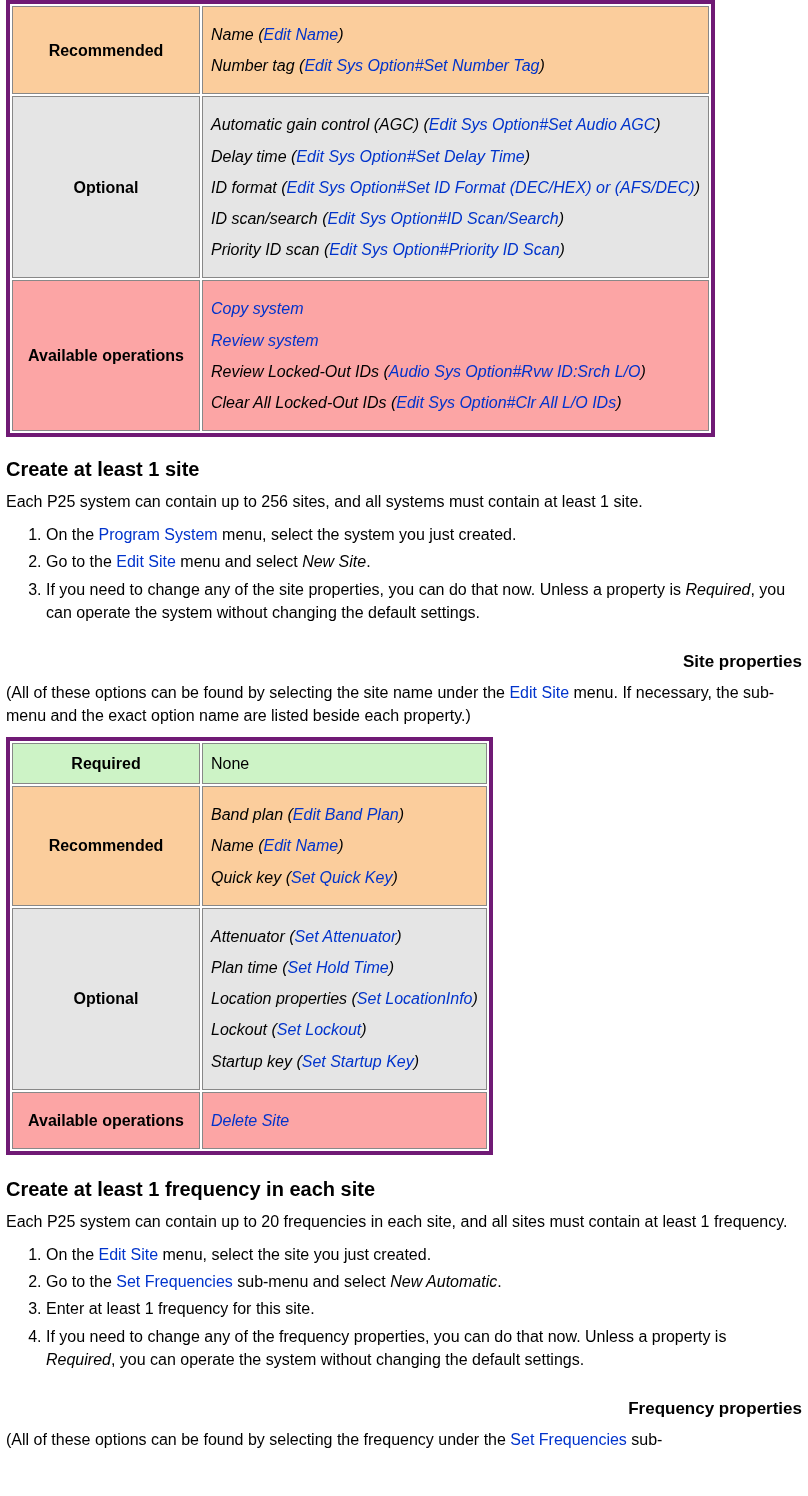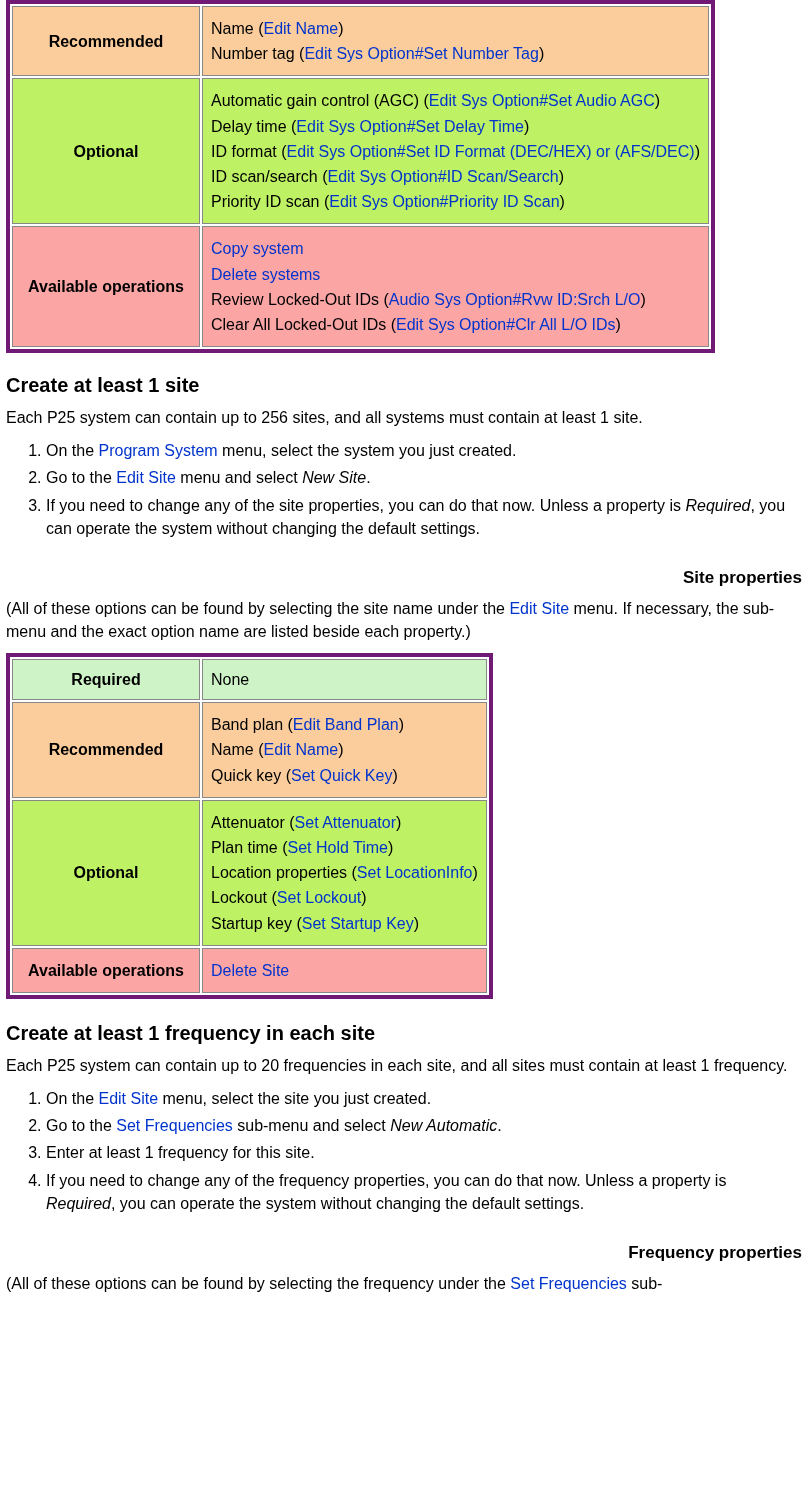--- a/index.html
+++ b/index.html
@@ -44,24 +44,24 @@
     vertical-align: middle;
     text-align: left;
   }
   table.props th {
     text-align: center;
     font-weight: bold;
     min-width: 170px;
   }
   .row-required    th, .row-required    td { background: #cdf3c6; }
   .row-recommended th, .row-recommended td { background: #fbcd9c; }
-  .row-optional    th, .row-optional    td { background: #bef264; }
+  .row-optional    th, .row-optional    td { background: #e5e5e5; }
   .row-operations  th, .row-operations  td { background: #fca5a5; }
 
-  .prop-line { margin: 2px 0; }
+  .prop-line { margin: 8px 0; font-style: italic; }
 </style>
 </head>
 <body>
 
 <table class="props">
   <tbody>
       <tr class="row-recommended">
     <th>Recommended</th>
     <td id="sys-recommended-cell">
           <div class="prop-line"><span>Name (</span><a class="wikilink">Edit Name</a><span>)</span></div>
@@ -75,21 +75,21 @@
           <div class="prop-line"><span>Delay time (</span><a class="wikilink">Edit Sys Option#Set Delay Time</a><span>)</span></div>
           <div class="prop-line"><span>ID format (</span><a class="wikilink">Edit Sys Option#Set ID Format (DEC/HEX) or (AFS/DEC)</a><span>)</span></div>
           <div class="prop-line"><span>ID scan/search (</span><a class="wikilink">Edit Sys Option#ID Scan/Search</a><span>)</span></div>
           <div class="prop-line"><span>Priority ID scan (</span><a class="wikilink">Edit Sys Option#Priority ID Scan</a><span>)</span></div>
         </td>
   </tr>
   <tr class="row-operations">
     <th>Available operations</th>
     <td id="sys-operations-cell">
           <div class="prop-line"><a class="wikilink">Copy system</a></div>
-          <div class="prop-line"><a class="wikilink">Delete systems</a></div>
+          <div class="prop-line"><a class="wikilink">Review system</a></div>
           <div class="prop-line"><span>Review Locked-Out IDs (</span><a class="wikilink">Audio Sys Option#Rvw ID:Srch L/O</a><span>)</span></div>
           <div class="prop-line"><span>Clear All Locked-Out IDs (</span><a class="wikilink">Edit Sys Option#Clr All L/O IDs</a><span>)</span></div>
         </td>
   </tr>
 </tbody>
   </table>
 
 <h3 class="sec">Create at least 1 site</h3>
 <p class="body">Each P25 system can contain up to 256 sites, and all systems must contain at least 1 site.</p>
 <ol class="steps">

